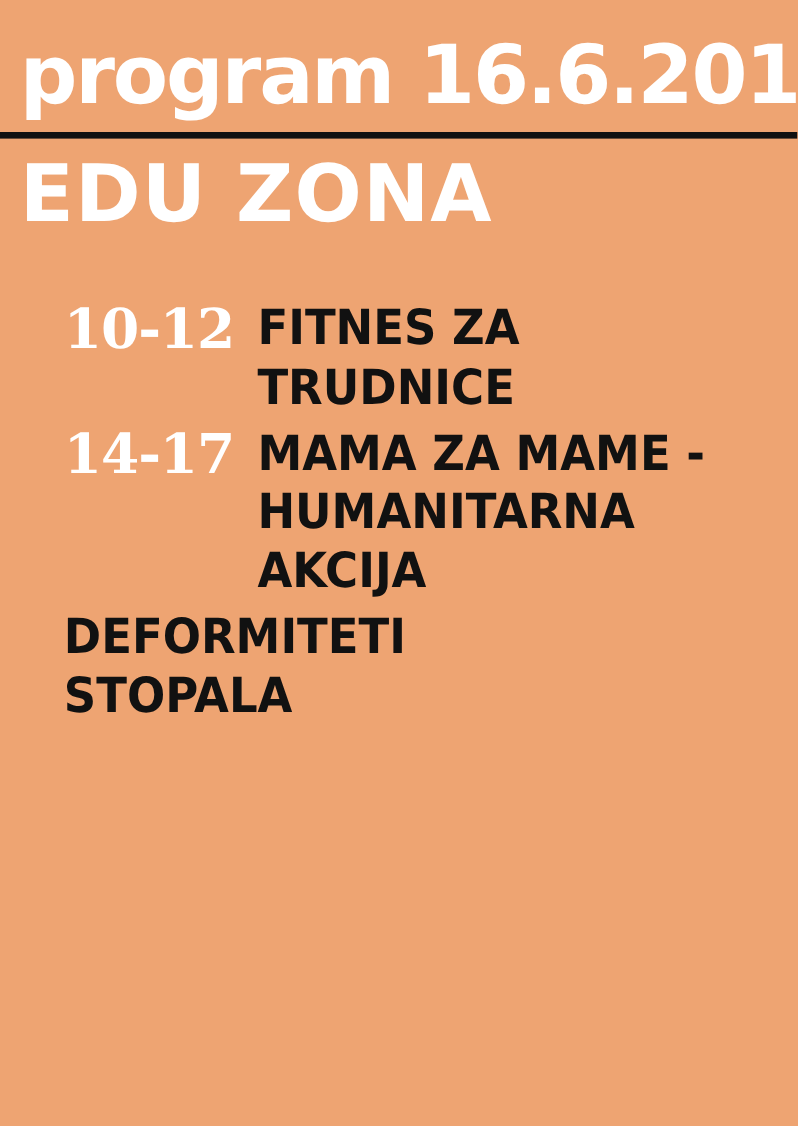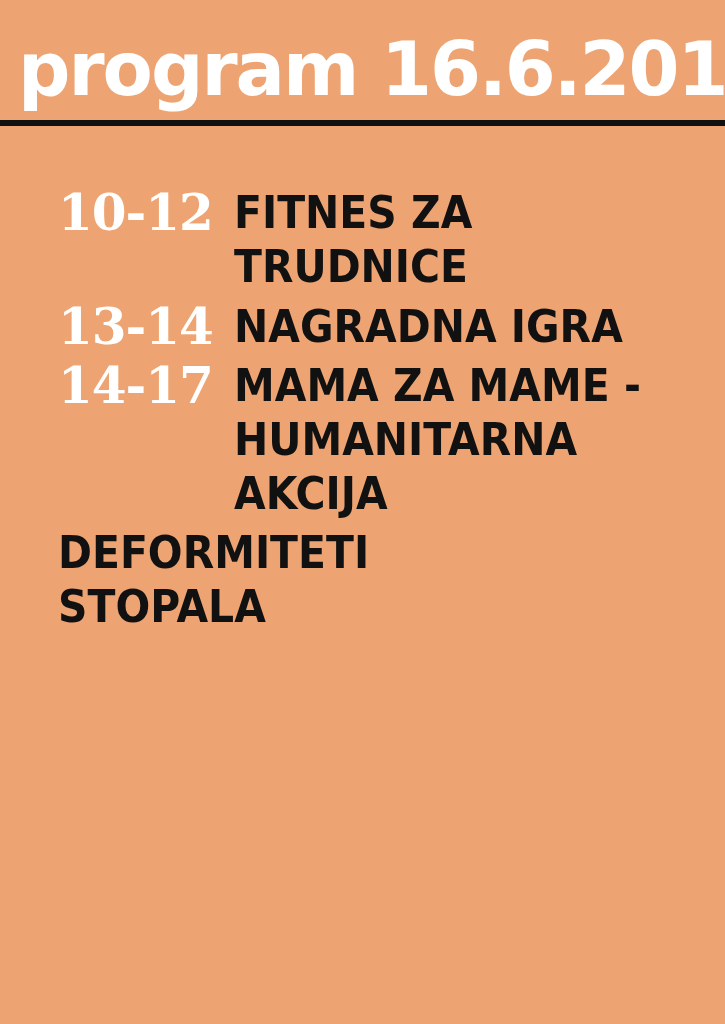--- a/index.html
+++ b/index.html
@@ -96,33 +96,30 @@
 <body>
 
 <div class="poster">
 
   <div class="header">
     <h1 class="header-title">program 16.6.2019.</h1>
   </div>
 
   <div class="rule"></div>
 
+  <h2 class="subtitle">EDU ZONA</h2>
 
   <div class="schedule">
 
     <div class="row">
       <div class="time">10-12</div>
       <div class="event">FITNES ZA TRUDNICE</div>
     </div>
 
 
-    <div class="row">
-      <div class="time">13-14</div>
-      <div class="event">NAGRADNA IGRA</div>
-    </div>
 
     <div class="row">
       <div class="time">14-17</div>
       <div class="event">MAMA ZA MAME - HUMANITARNA AKCIJA</div>
     </div>
 
     <div class="row">
       <div class="event">DEFORMITETI STOPALA</div>
     </div>
 

